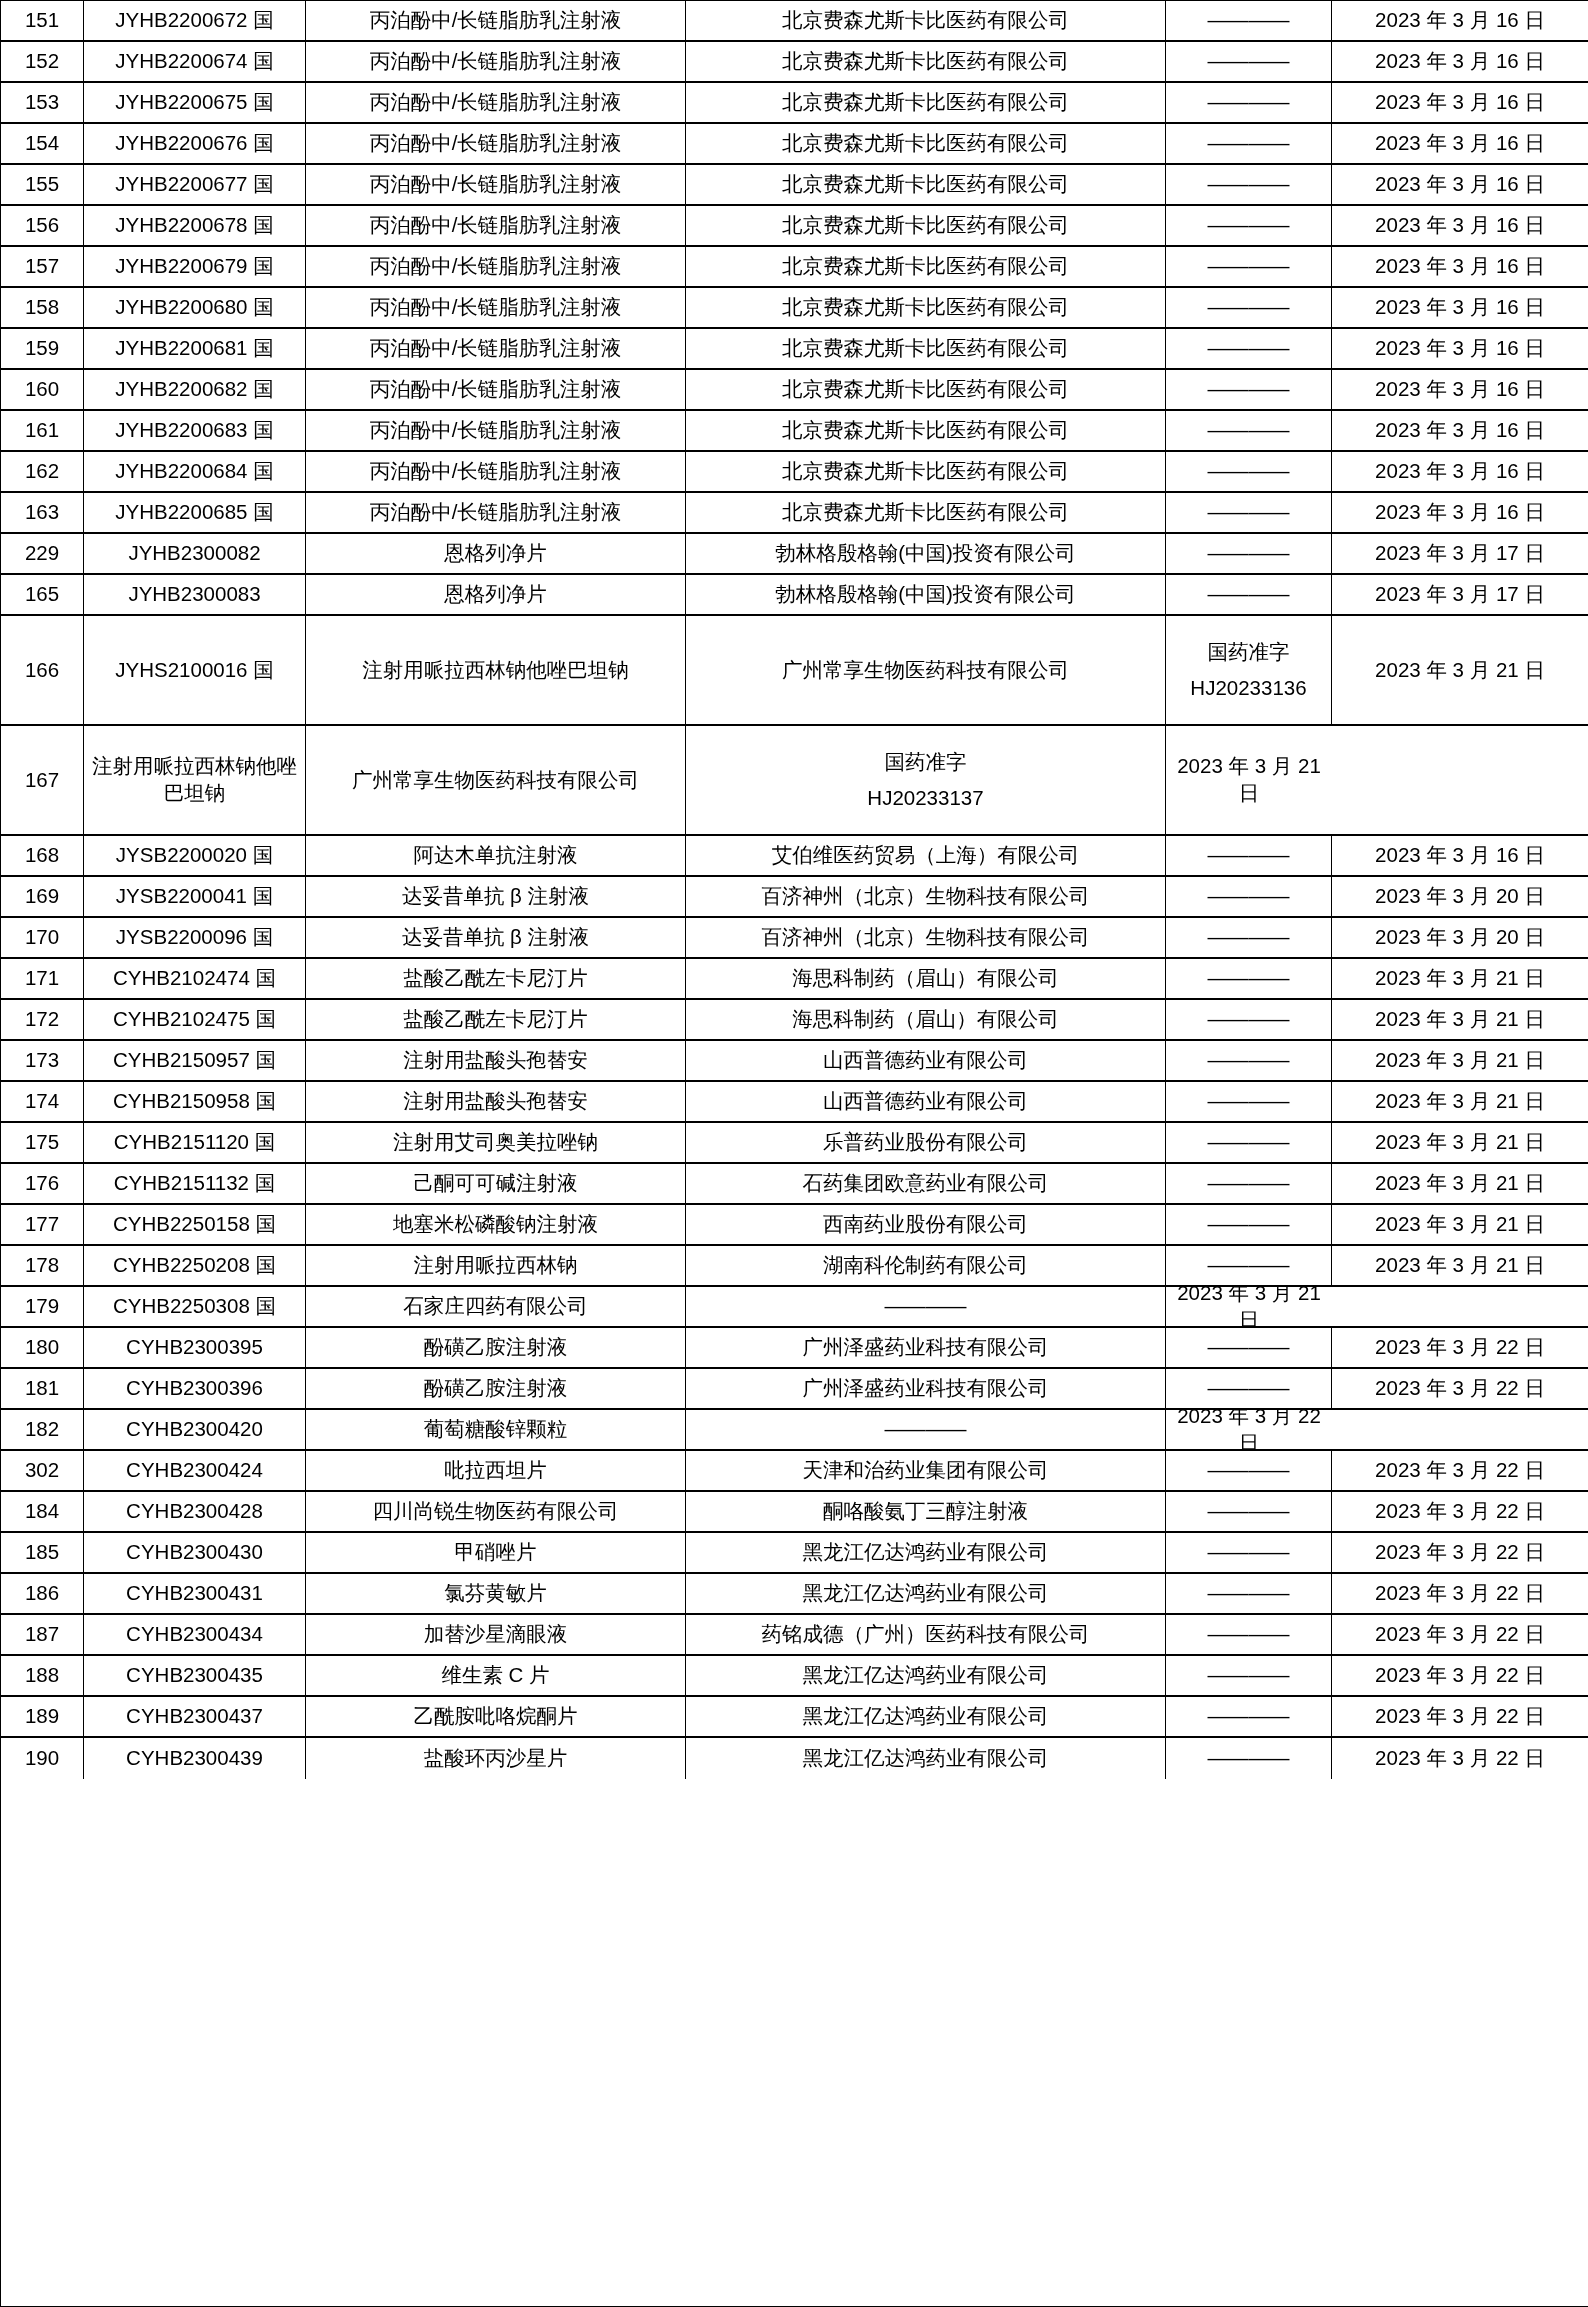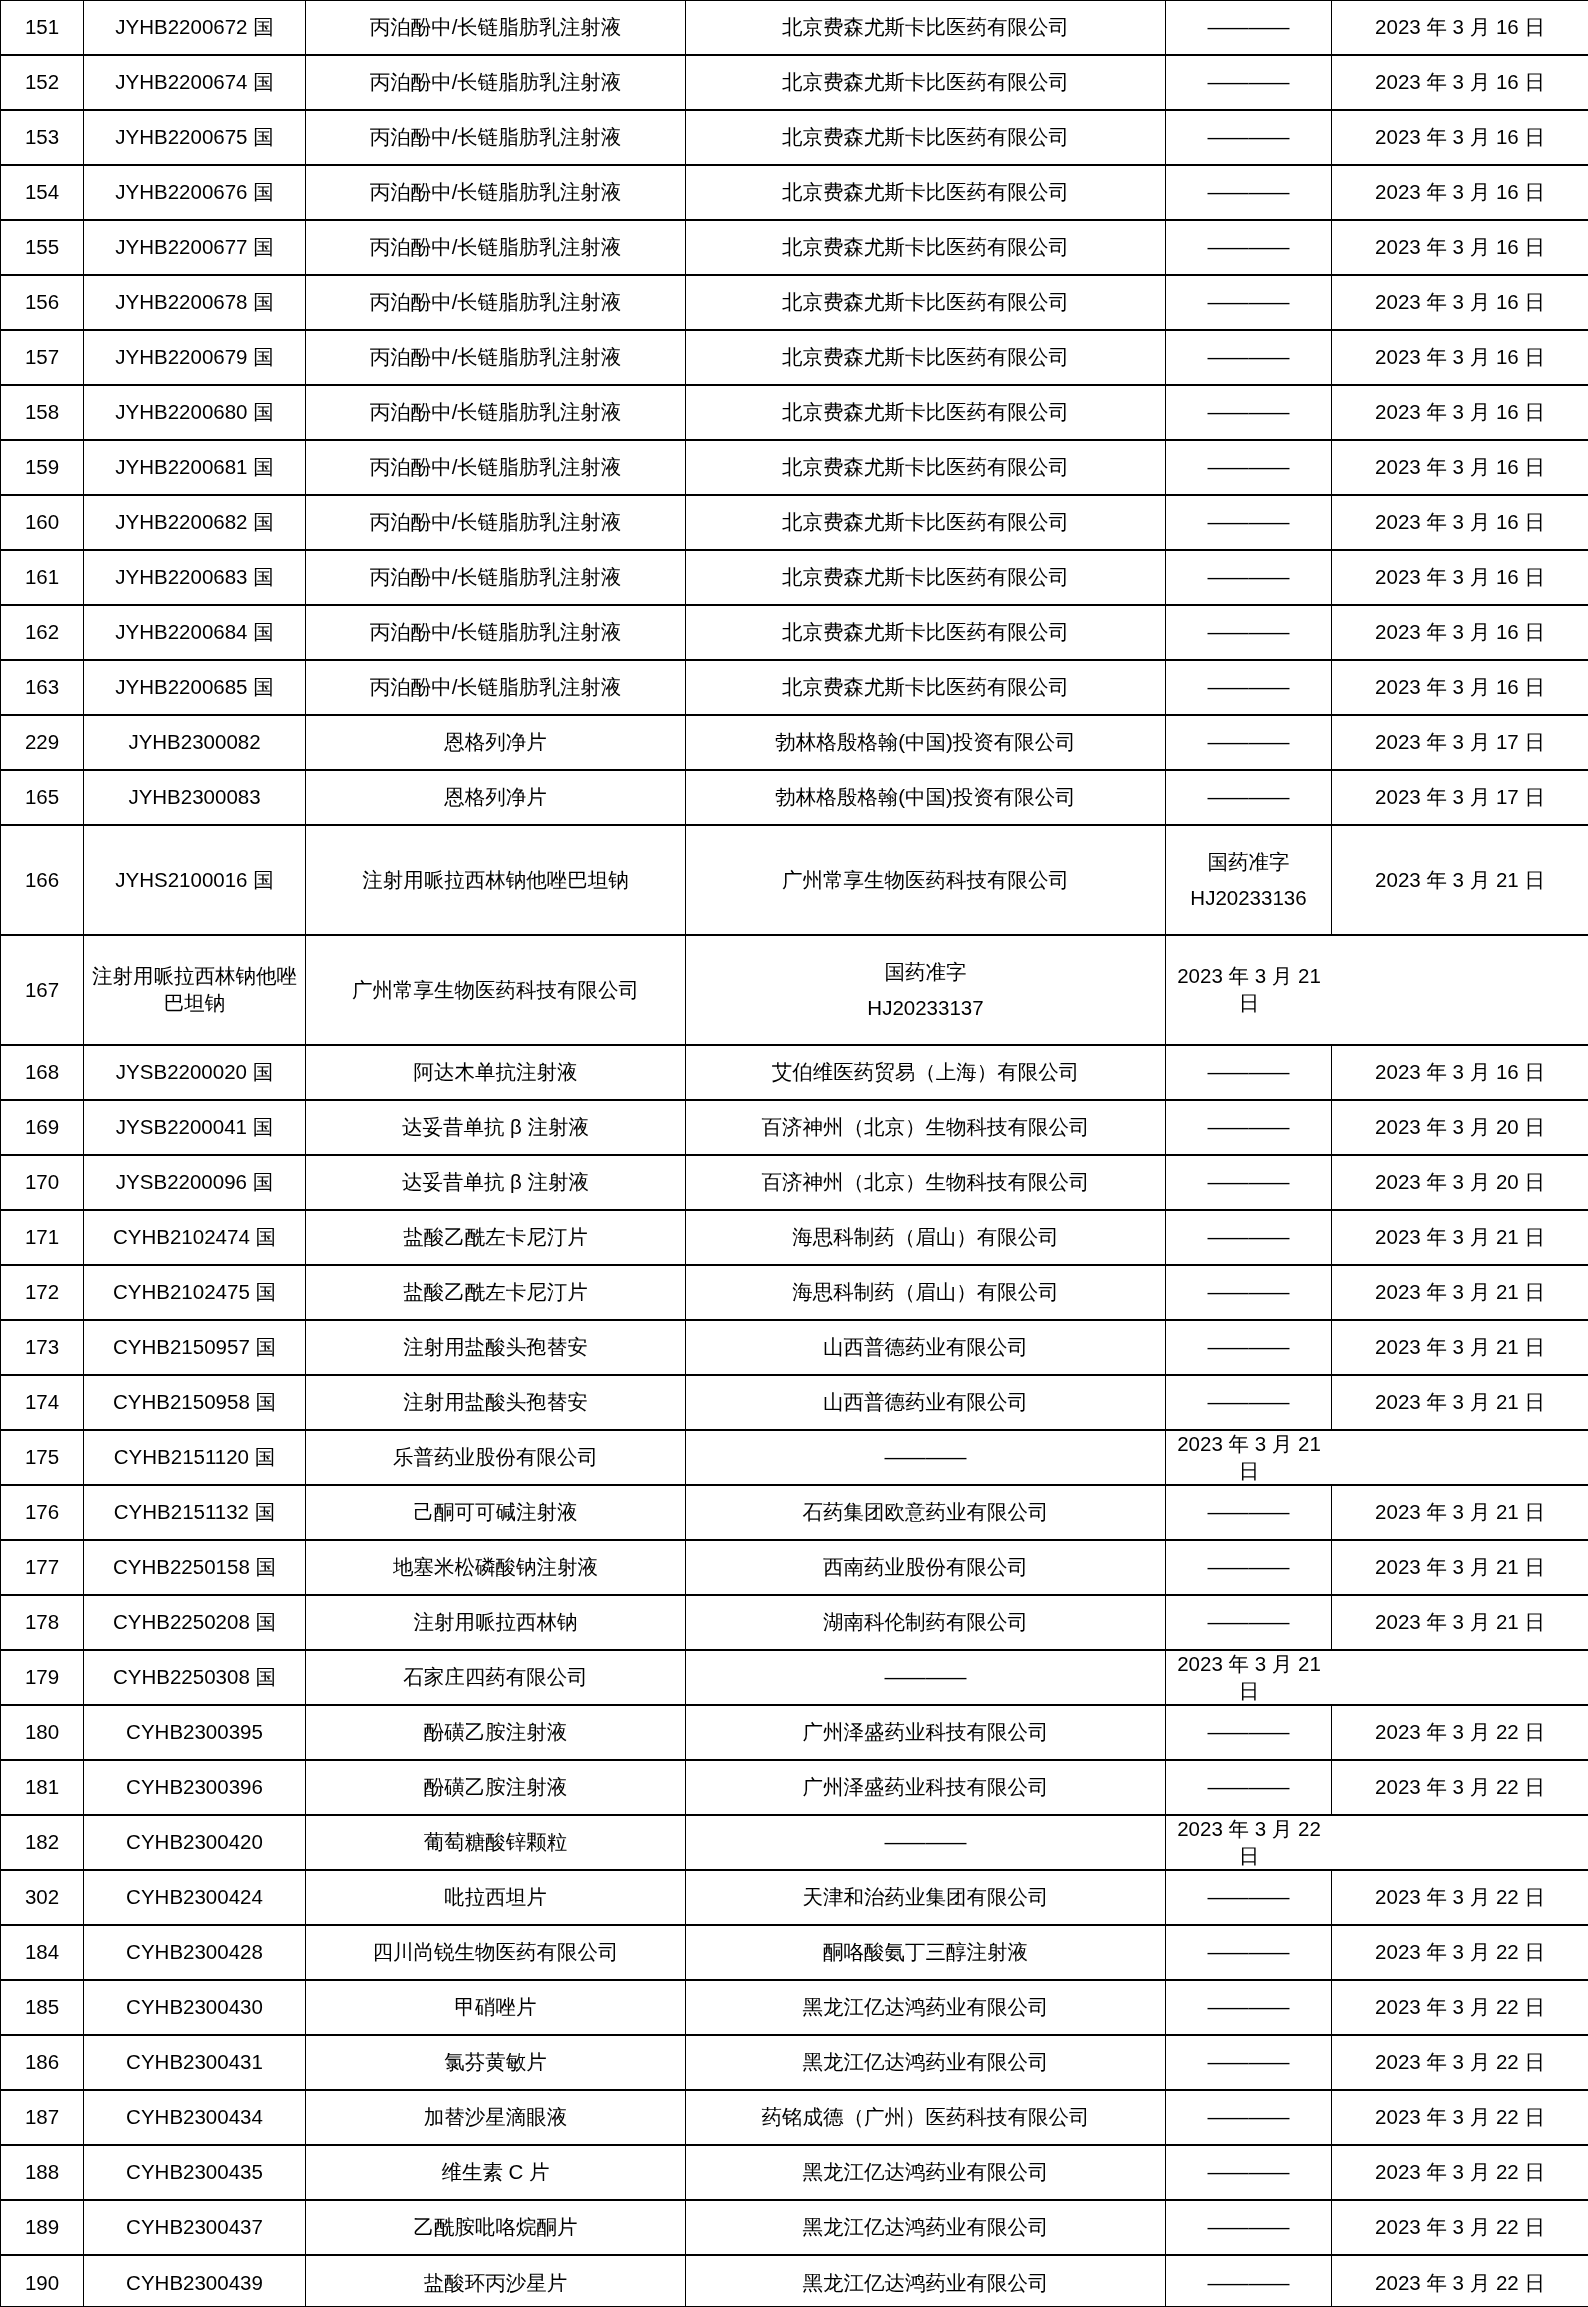--- a/index.html
+++ b/index.html
@@ -11,21 +11,21 @@
   .doc-table{
     position:absolute;left:0;top:0;right:0;bottom:0;
     border:1.6px solid #000;
     display:flex;flex-direction:column;
     background:#fff;
   }
   .t-row{
     flex:0 0 auto;
     display:grid;
     grid-template-columns:83px 222px 380px 480px 166px 1fr;
-    height:55px;
+    height:41px;
     box-sizing:border-box;
     border-bottom:2.5px solid #000;
   }
   .t-row.tall{height:110px;}
   .t-row:last-child{border-bottom:none;}
   .t-cell{
     box-sizing:border-box;
     border-right:1.6px solid #000;
     display:flex;align-items:center;justify-content:center;
     text-align:center;
@@ -232,20 +232,21 @@
       <div class="t-cell">174</div>
       <div class="t-cell">CYHB2150958 国</div>
       <div class="t-cell">注射用盐酸头孢替安</div>
       <div class="t-cell">山西普德药业有限公司</div>
       <div class="t-cell approval">————</div>
       <div class="t-cell">2023 年 3 月 21 日</div>
     </div>
     <div class="t-row">
       <div class="t-cell">175</div>
       <div class="t-cell">CYHB2151120 国</div>
+      <div class="t-cell">注射用艾司奥美拉唑钠</div>
       <div class="t-cell">乐普药业股份有限公司</div>
       <div class="t-cell approval">————</div>
       <div class="t-cell">2023 年 3 月 21 日</div>
     </div>
     <div class="t-row">
       <div class="t-cell">176</div>
       <div class="t-cell">CYHB2151132 国</div>
       <div class="t-cell">己酮可可碱注射液</div>
       <div class="t-cell">石药集团欧意药业有限公司</div>
       <div class="t-cell approval">————</div>

